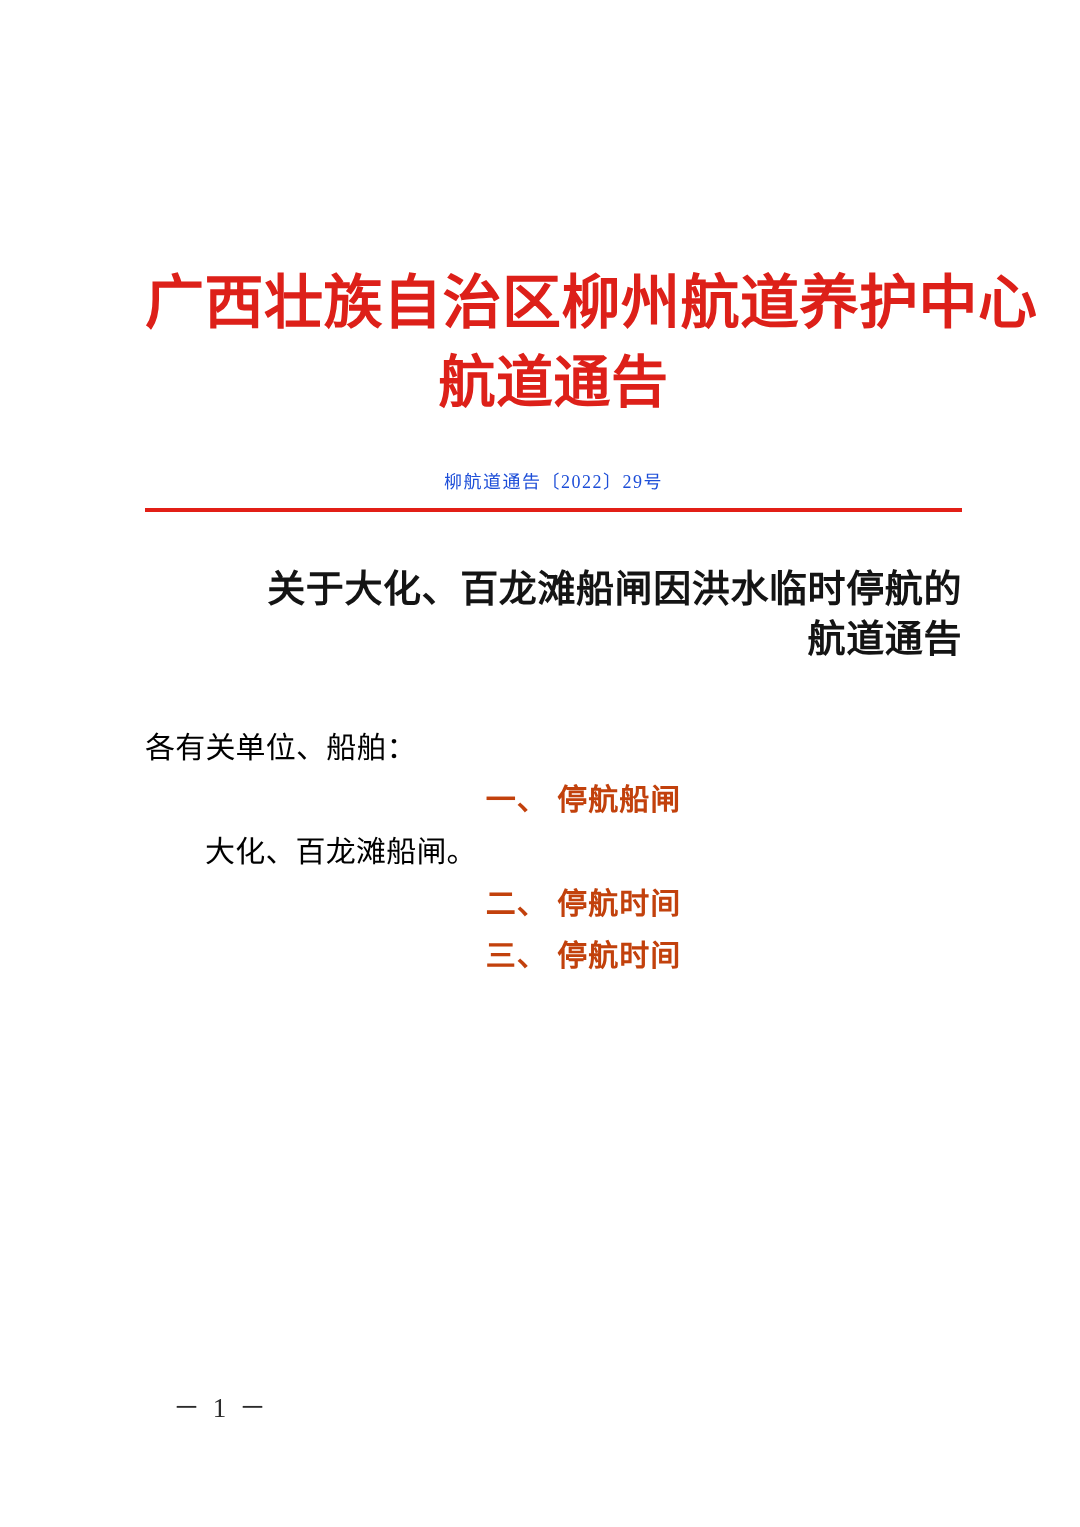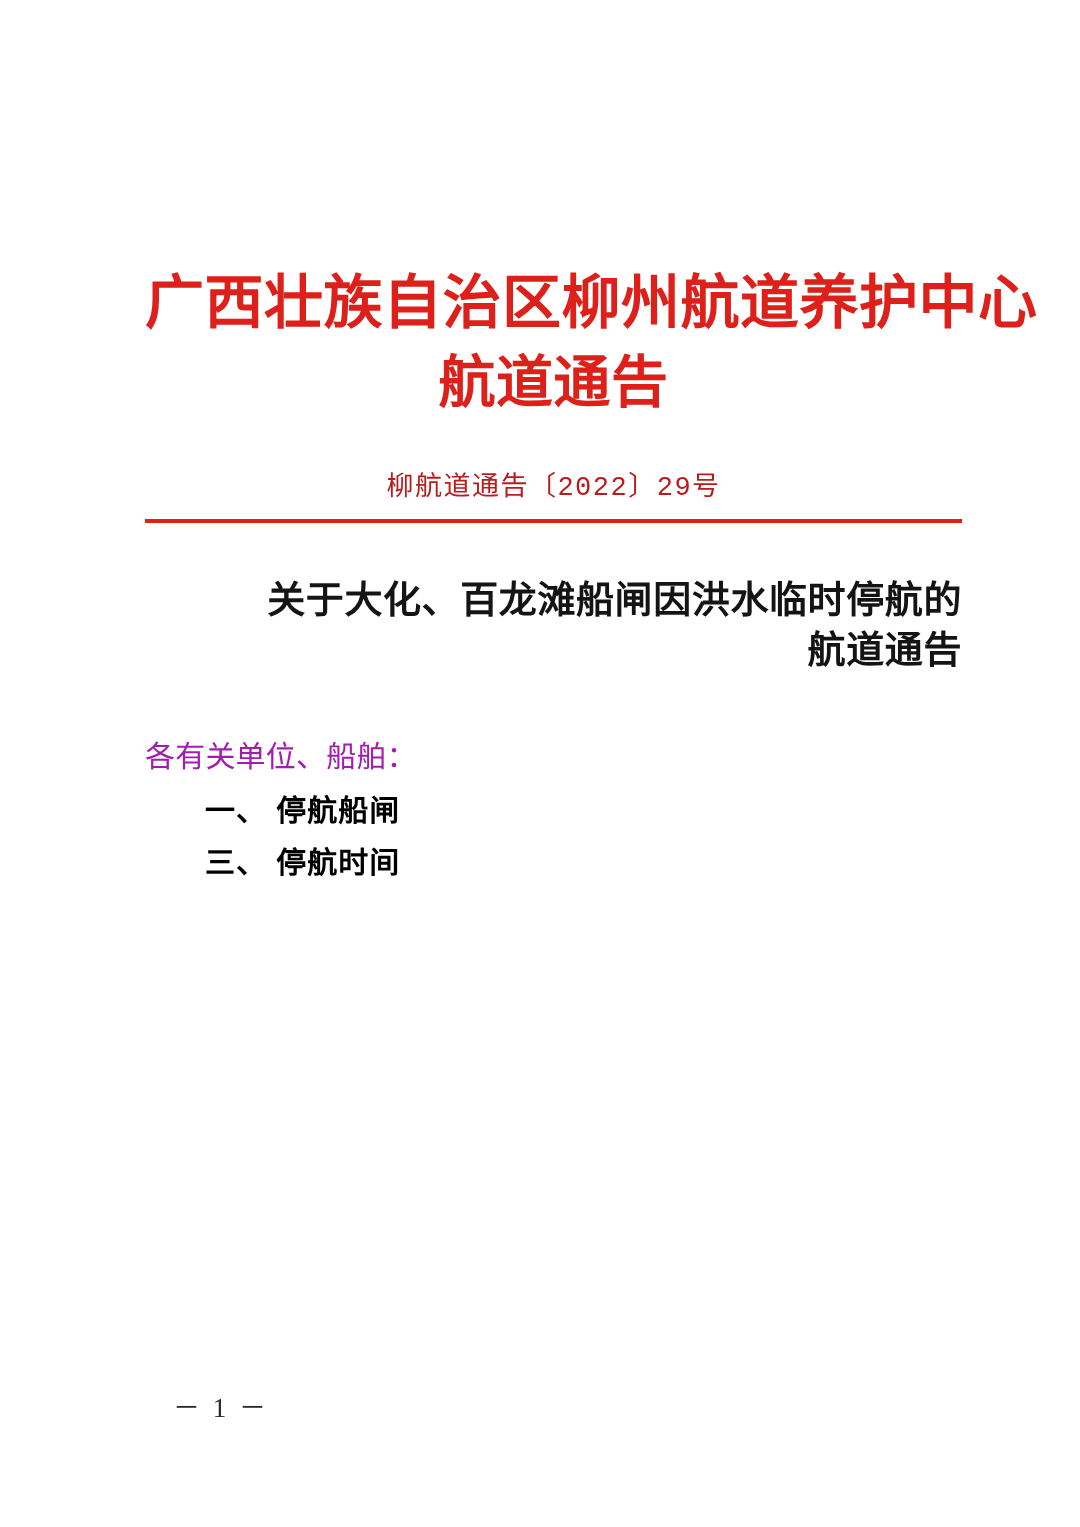--- a/index.html
+++ b/index.html
@@ -59,23 +59,23 @@
     margin-top: 14px;
   }
 
   
   .doc-number-row {
     margin-top: 56px;
     text-align: center;
   }
 
   .doc-number {
-    font-family: Liberation Mono, monospace;
-    font-size: 27px;
-    color: #b91c1c;
+    font-family: Liberation Serif, serif;
+    font-size: 18px;
+    color: #1d4ed8;
     letter-spacing: 1.5px;
     line-height: 1.2;
   }
 
   .red-rule {
     margin-top: 14px;
     width: 100%;
     height: 4px;
     background: #e21f16;
   }
@@ -95,47 +95,48 @@
   .doc-title .title-line {
     display: block;
   }
 
   
   .body-block {
     margin-top: 58px;
   }
 
   .para {
-    font-family: Liberation Mono, monospace;
+    font-family: Liberation Serif, serif;
     font-size: 30px;
     line-height: 52px;
-    color: #a21caf;
+    color: #000000;
     text-align: justify;
     text-justify: inter-ideograph;
     margin: 0;
     letter-spacing: 0.2px;
   }
 
   .para.salutation {
     text-indent: 0;
   }
 
   .para.indent {
     text-indent: 2em;
   }
 
   .heading {
     font-family: "Liberation Sans", "DejaVu Sans", sans-serif;
     font-weight: 700;
     font-size: 30px;
     line-height: 52px;
-    color: #000000;
+    color: #c2410c;
     margin: 0;
     text-indent: 2em;
     letter-spacing: 1px;
+    text-align: center;
   }
 
   
   .page-footer {
     position: absolute;
     left: 145px;
     top: 1378px;
     width: 817px;
   }
 
@@ -168,21 +169,23 @@
       <span class="title-line">关于大化、百龙滩船闸因洪水临时停航的</span>
       <span class="title-line">航道通告</span>
     </div>
 
     <div class="body-block">
 
       <p class="para salutation">各有关单位、船舶：</p>
 
 
       <p class="heading">一、 停航船闸</p>
+      <p class="para indent">大化、百龙滩船闸。</p>
 
+      <p class="heading">二、 停航时间</p>
 
       <p class="heading">三、 停航时间</p>
 
     </div>
   </div>
 
   <div class="page-footer">
     <span class="page-number">－ 1 －</span>
   </div>
 

